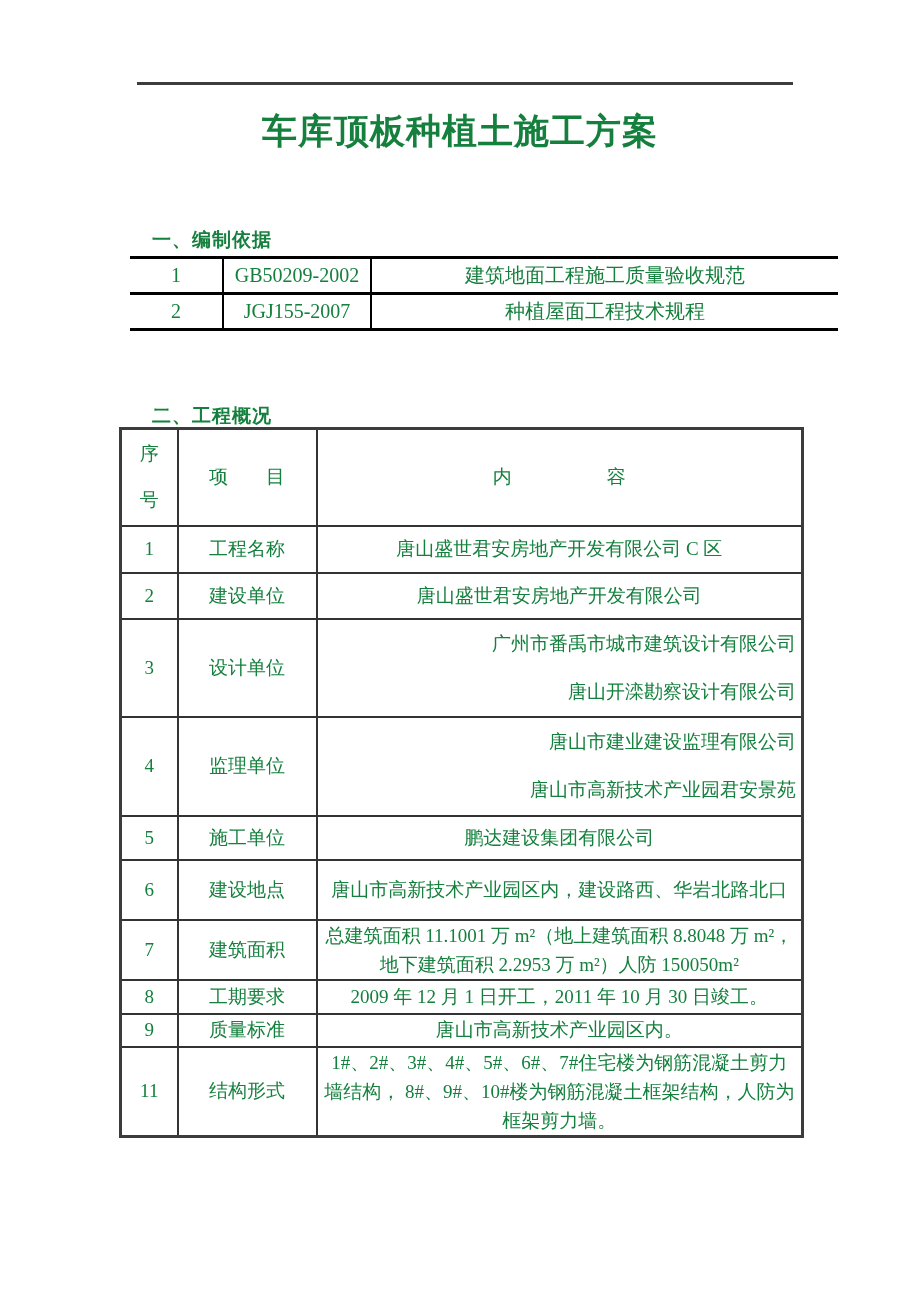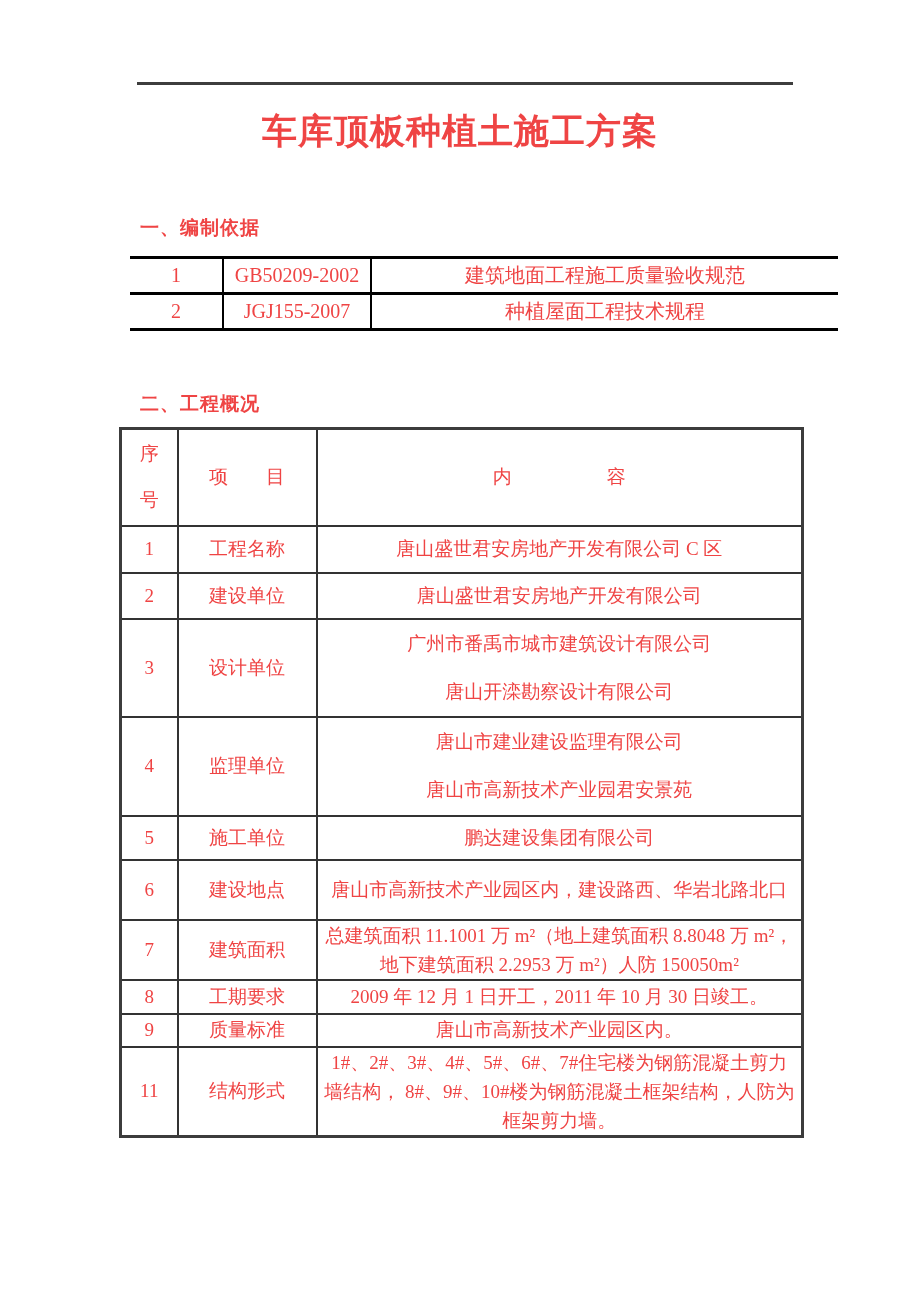--- a/index.html
+++ b/index.html
@@ -1,21 +1,21 @@
 <!DOCTYPE html>
 <html><head>
 <meta charset="utf-8">
 <style>
   html, body { margin: 0; padding: 0; background: #ffffff; }
   .page {
     position: relative;
     width: 920px;
     height: 1302px;
     background: #ffffff;
-    color: #ef4444;
+    color: #15803d;
     font-family: "Liberation Serif", "DejaVu Serif", serif;
     overflow: hidden;
   }
   .top-rule {
     position: absolute;
     left: 137px; top: 82px;
     width: 656px; height: 3px;
     background: #3d3d3d;
   }
   .doc-title {
@@ -25,21 +25,21 @@
     margin: 0;
     text-align: center;
     font-size: 35px;
     font-weight: bold;
     letter-spacing: 1px;
     line-height: 44px;
   }
   .sec-heading {
     position: absolute;
     left: 140px;
-    margin: 0;
+    margin: 12px;
     font-family: "Liberation Sans", "DejaVu Sans", sans-serif;
     font-size: 19px;
     font-weight: bold;
     line-height: 22px;
     letter-spacing: 1px;
   }
   .sec1-heading { top: 217px; }
   .sec2-heading { top: 393px; }
 
   
@@ -75,21 +75,21 @@
     border: 2px solid #333333;
     font-size: 19px;
     font-weight: normal;
     text-align: center;
     vertical-align: middle;
     padding: 0 5px;
   }
   .pre { white-space: pre-line; line-height: 46px; }
   .wrap { line-height: 29px; }
   .spread { padding: 0; }
-  .spread .line { line-height: 48px; }
+  .spread .line { line-height: 48px; text-align: right; }
 </style>
 </head>
 <body>
 
 <div class="page">
 
   <div class="top-rule"></div>
 
   <h1 class="doc-title">车库顶板种植土施工方案</h1>
 

